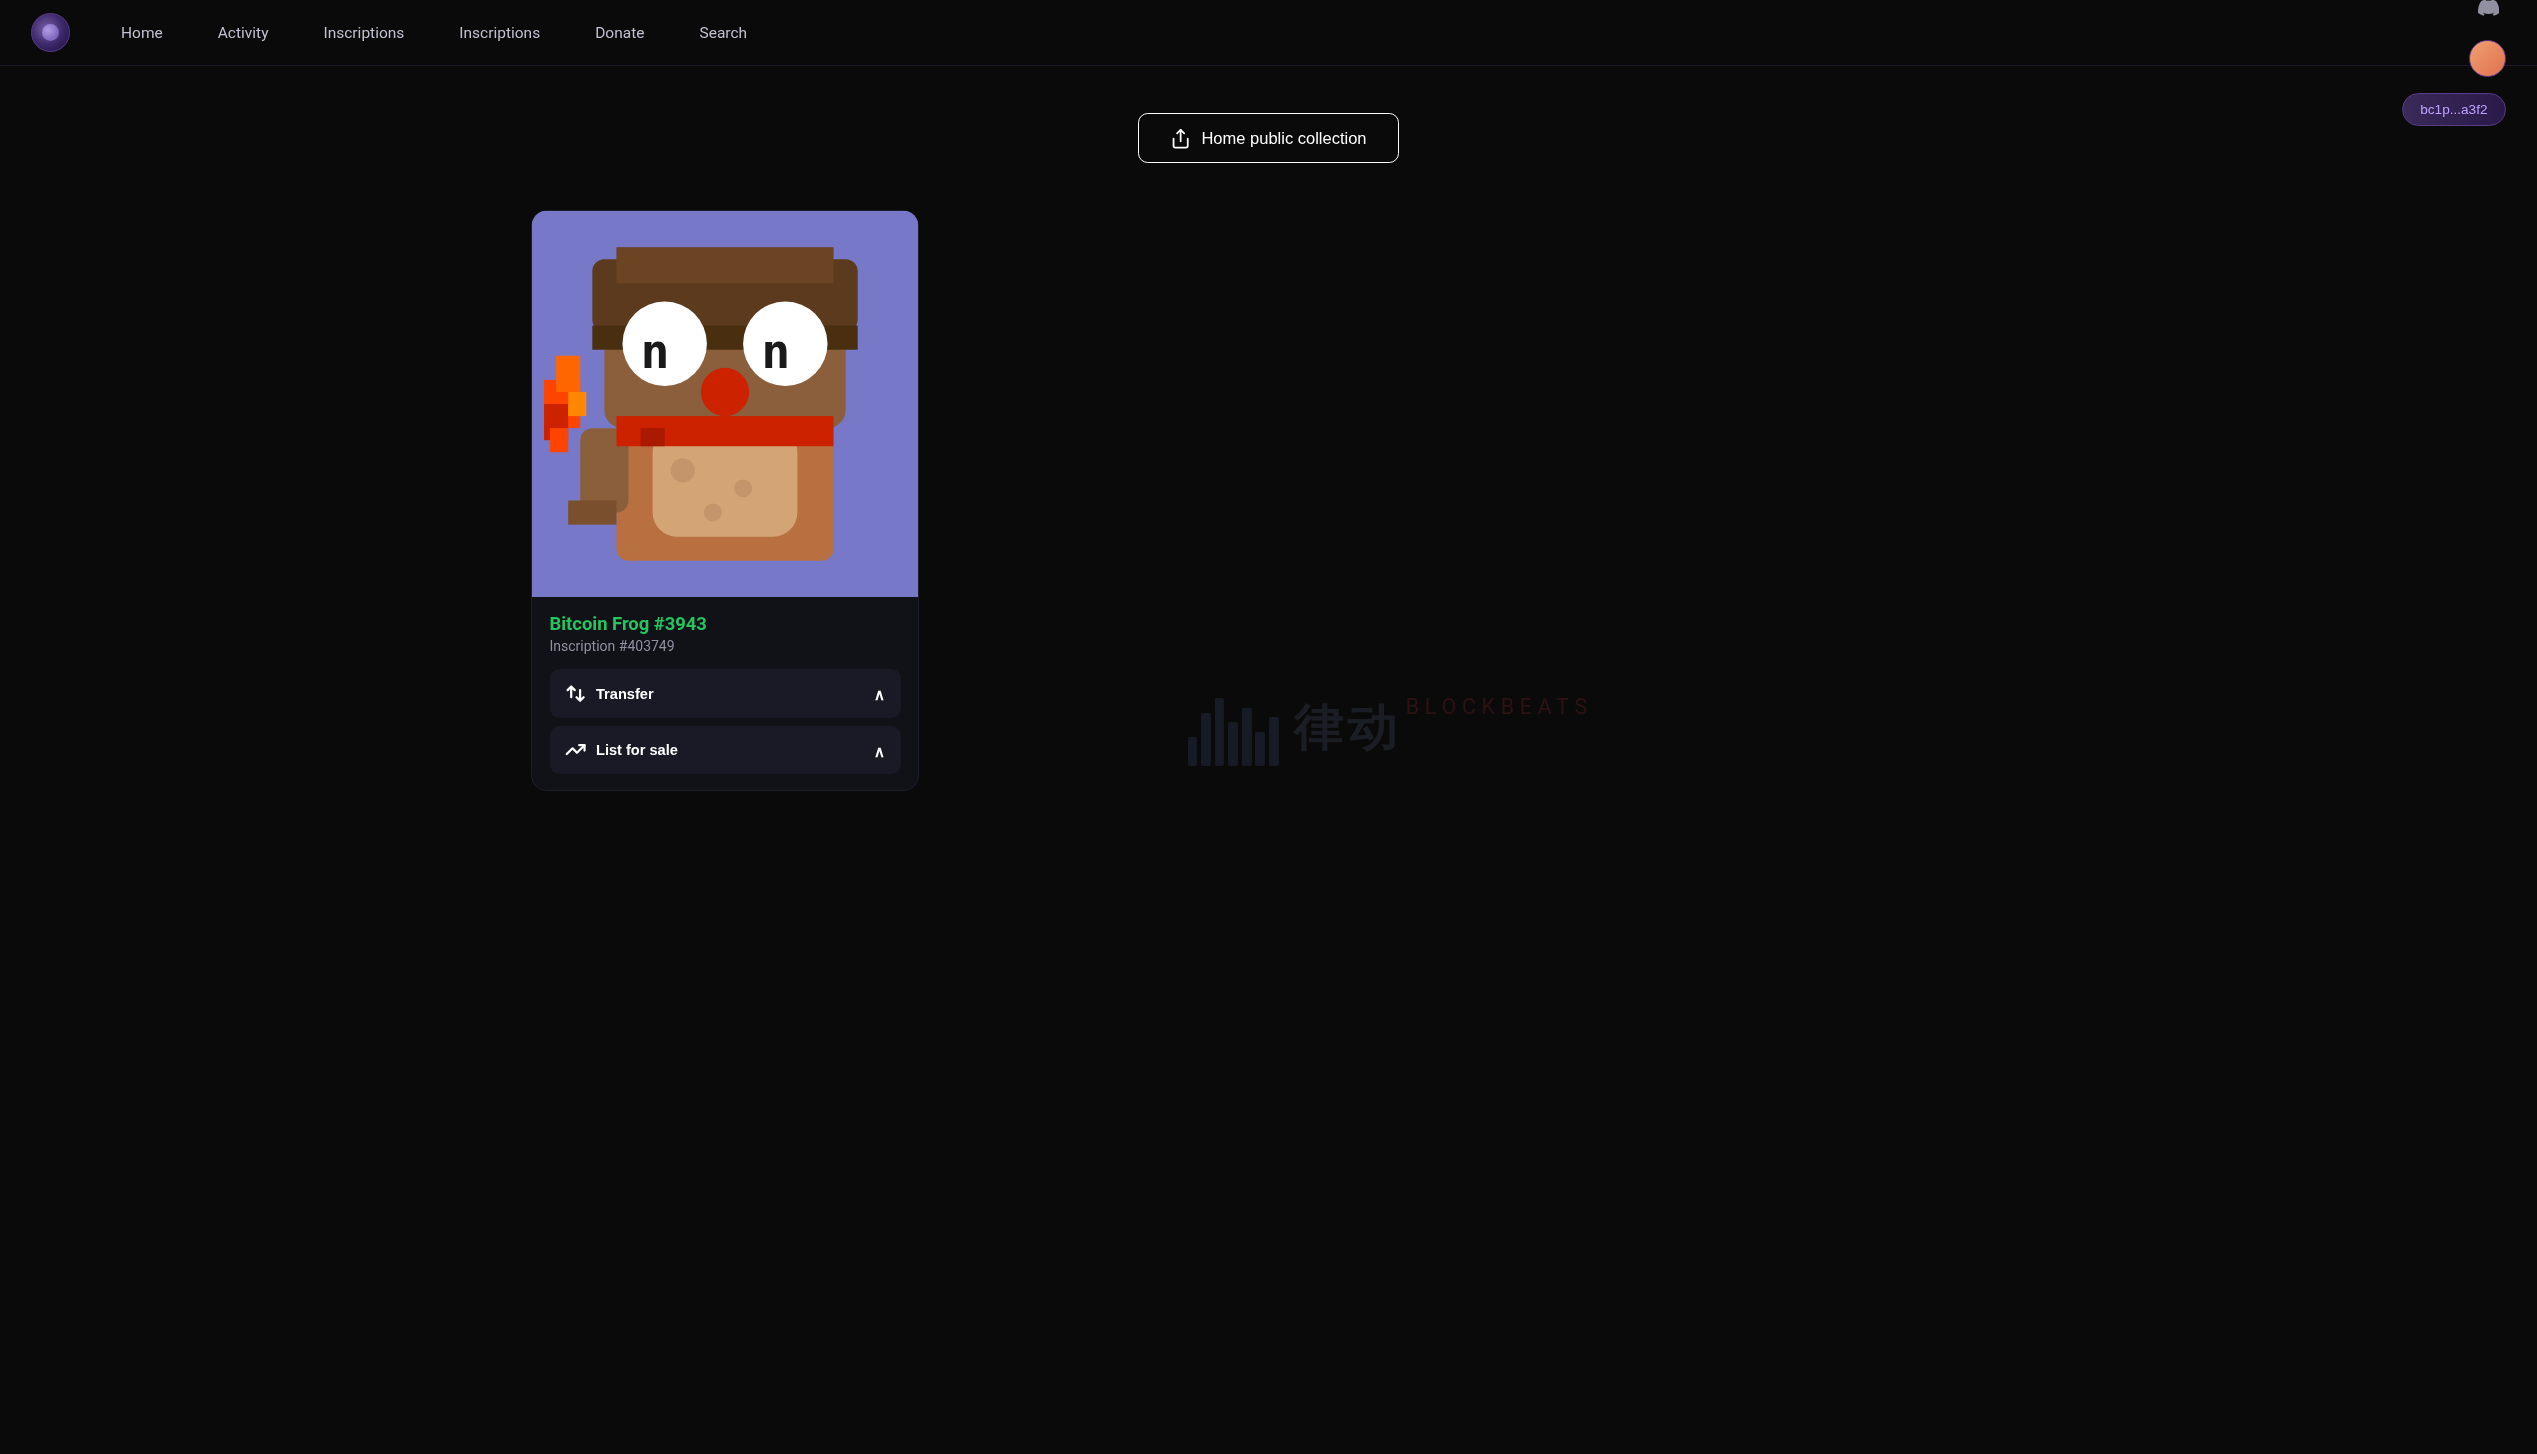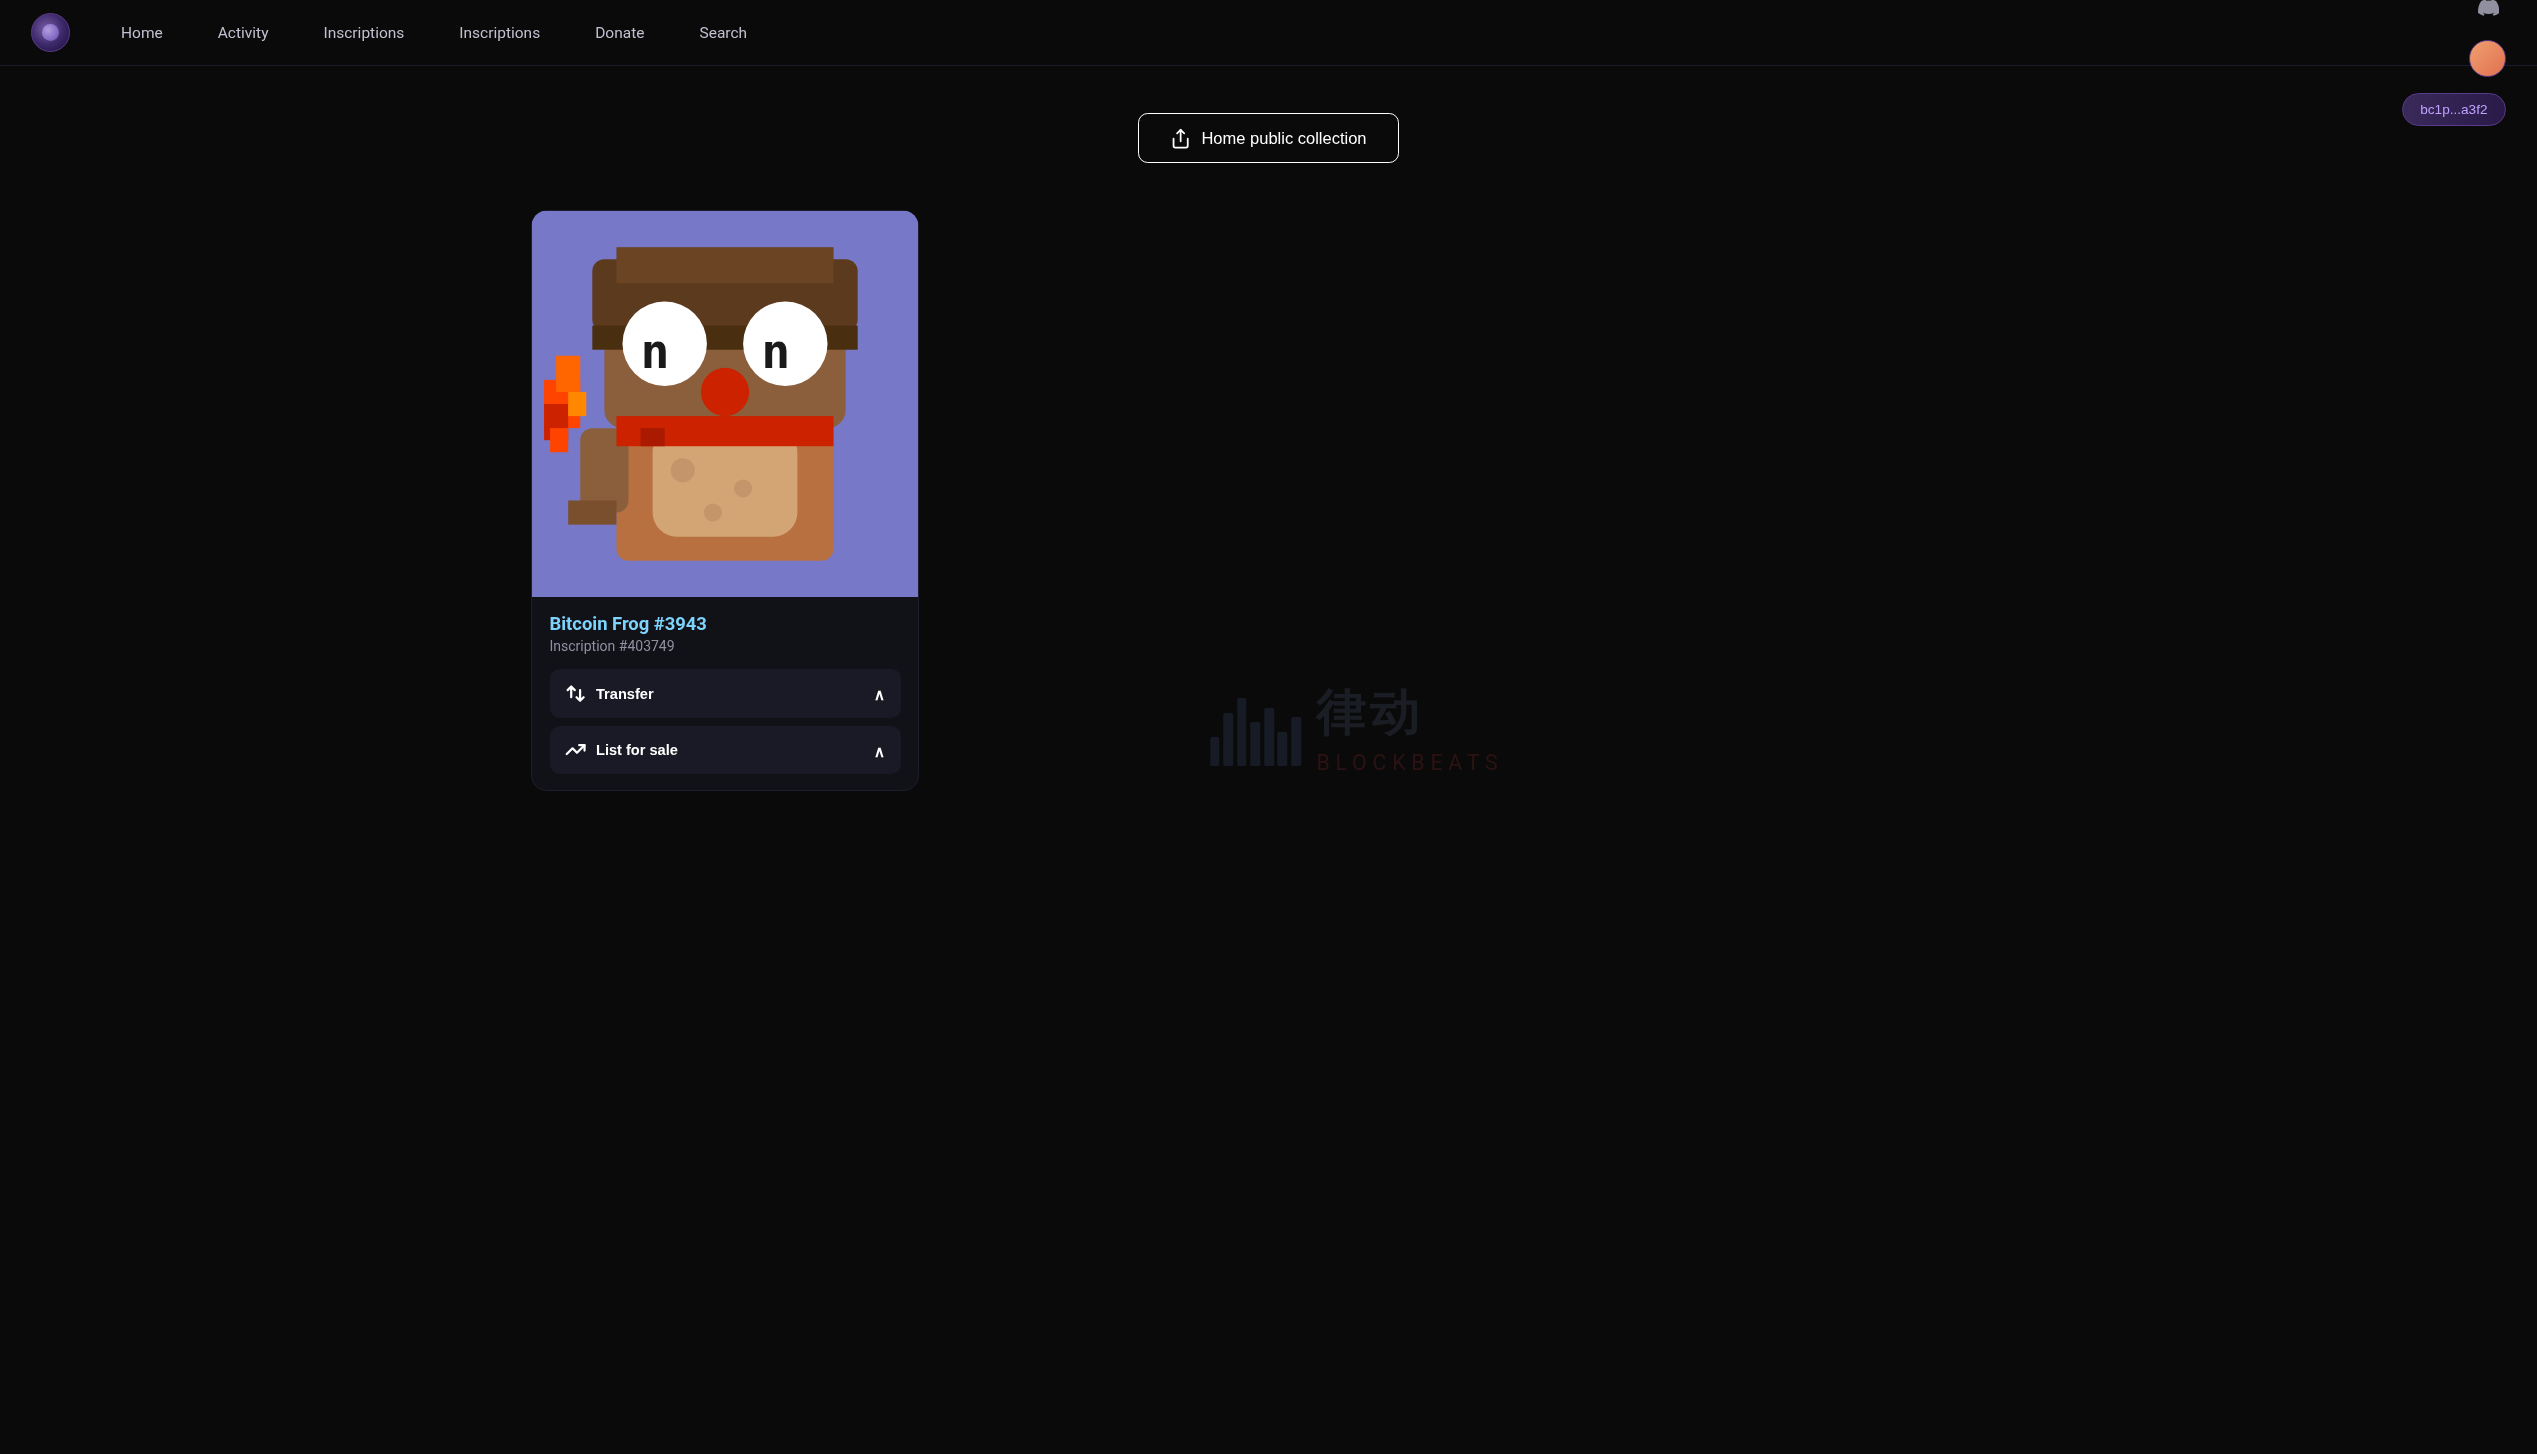--- a/index.html
+++ b/index.html
@@ -161,21 +161,21 @@
       overflow: hidden;
     }
 
     .nft-info {
       padding: 15.5px 17.5px;
     }
 
     .nft-name {
       font-size: 18.4px;
       font-weight: 700;
-      color: #7dd3fc;
+      color: #22c55e;
       margin-bottom: 3.9px;
     }
 
     .nft-inscription {
       font-size: 14px;
       color: #9090a0;
       margin-bottom: 15.5px;
     }
 
     .nft-actions {
@@ -242,21 +242,21 @@
     }
 
     .bar {
       background: #6080c0;
       width: 9.7px;
       border-radius: 1.9px;
     }
 
     .watermark-text {
       display: flex;
-      flex-direction: column;
+      flex-direction: row;
       gap: 3.9px;
     }
 
     .watermark-chinese {
       font-size: 50px;
       font-weight: 700;
       color: #8090c0;
       letter-spacing: 3.9px;
     }
 

